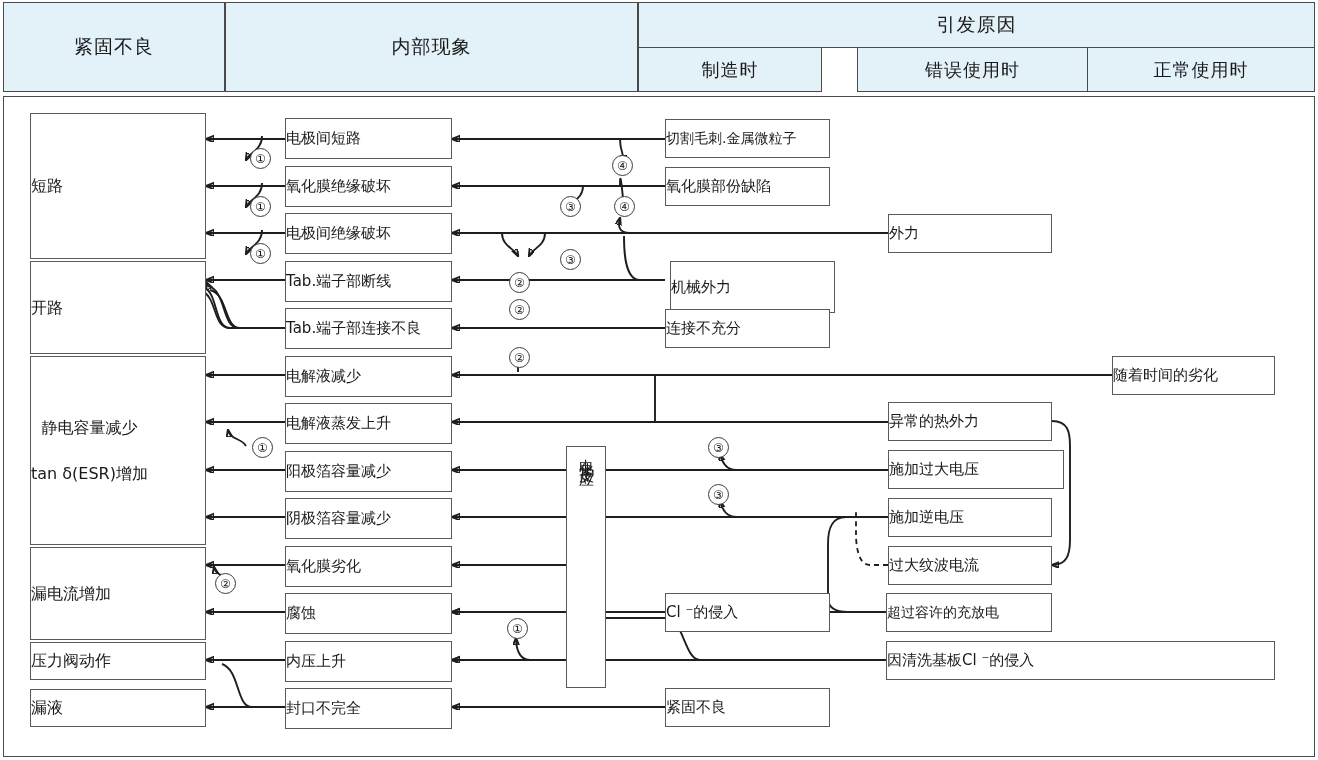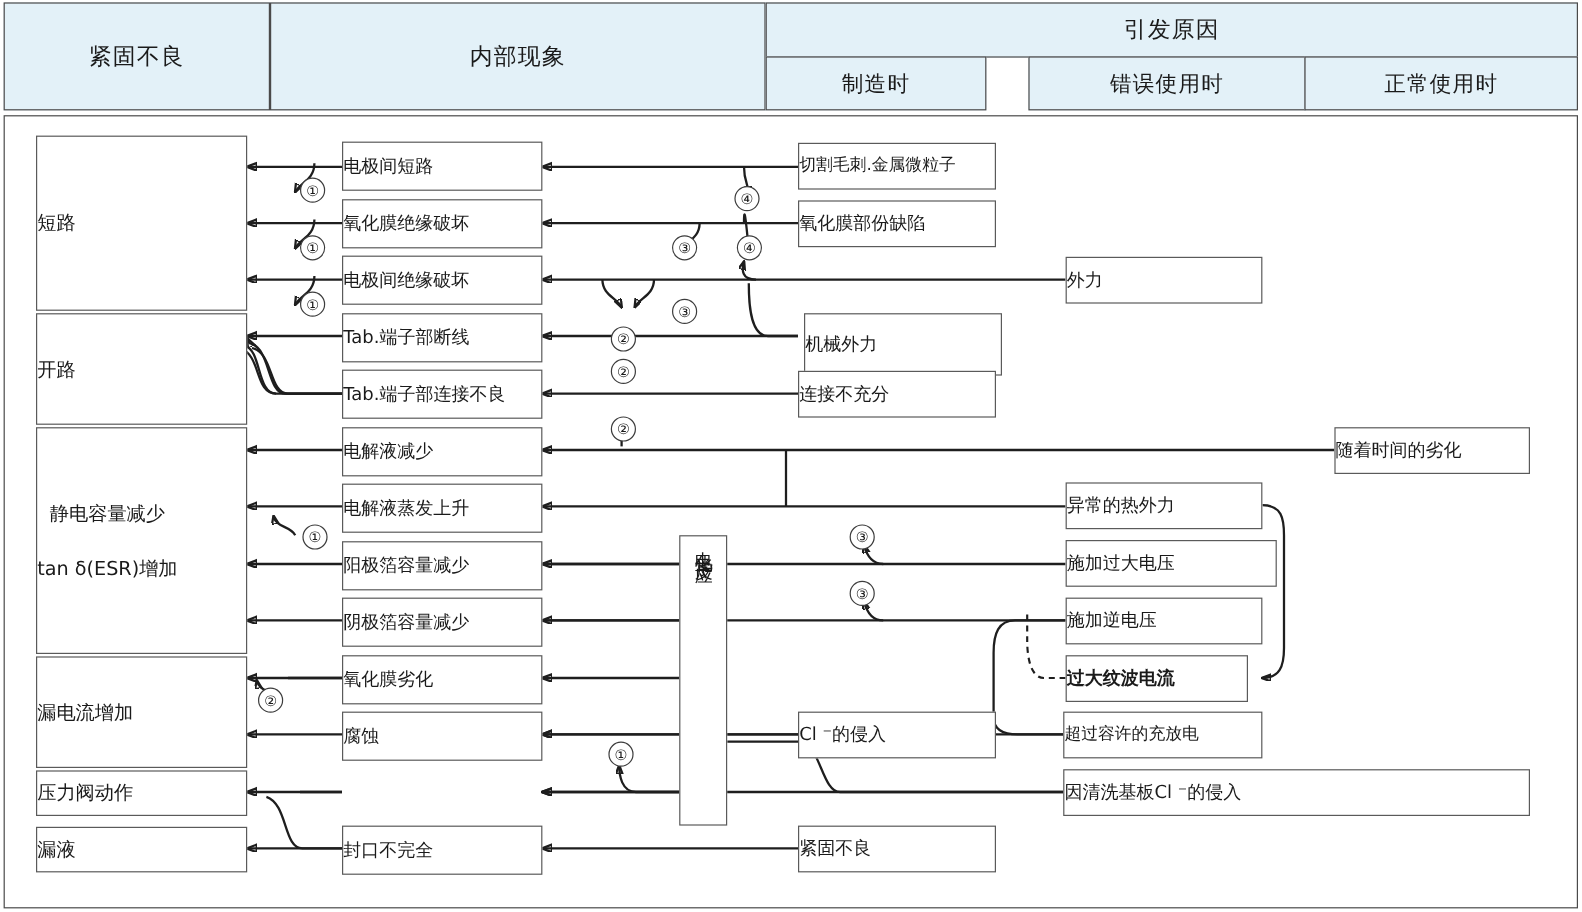--- a/index.html
+++ b/index.html
@@ -207,20 +207,23 @@
   </div>
   <div class="nb" style="left:285px;top:498px;width:167px;height:41px;">
     <span>阴极箔容量减少</span>
   </div>
   <div class="nb" style="left:285px;top:546px;width:167px;height:41px;">
     <span>氧化膜劣化</span>
   </div>
   <div class="nb" style="left:285px;top:593px;width:167px;height:41px;">
     <span>腐蚀</span>
   </div>
+  <div class="nb" style="left:285px;top:641px;width:167px;height:41px;">
+    <span>内压上升</span>
+  </div>
   <div class="nb" style="left:285px;top:688px;width:167px;height:41px;">
     <span>封口不完全</span>
   </div>
 
   <div class="nb vert" style="left:566px;top:446px;width:40px;height:242px;">
     <span>电化学反应</span>
   </div>
 
   <div class="nb" style="left:665px;top:119px;width:165px;height:39px;font-size:14px;">
     <span>切割毛刺.金属微粒子</span>
@@ -243,21 +246,21 @@
   </div>
   <div class="nb" style="left:888px;top:402px;width:164px;height:39px;">
     <span>异常的热外力</span>
   </div>
   <div class="nb" style="left:888px;top:450px;width:176px;height:39px;">
     <span>施加过大电压</span>
   </div>
   <div class="nb" style="left:888px;top:498px;width:164px;height:39px;">
     <span>施加逆电压</span>
   </div>
-  <div class="nb" style="left:888px;top:546px;width:152px;height:39px;font-weight:bold;">
+  <div class="nb" style="left:888px;top:546px;width:164px;height:39px;">
     <span>过大纹波电流</span>
   </div>
   <div class="nb" style="left:886px;top:593px;width:166px;height:39px;font-size:14px;">
     <span>超过容许的充放电</span>
   </div>
   <div class="nb" style="left:886px;top:641px;width:389px;height:39px;">
     <span>因清洗基板Cl ⁻的侵入</span>
   </div>
   <div class="nb" style="left:665px;top:688px;width:165px;height:39px;">
     <span>紧固不良</span>

